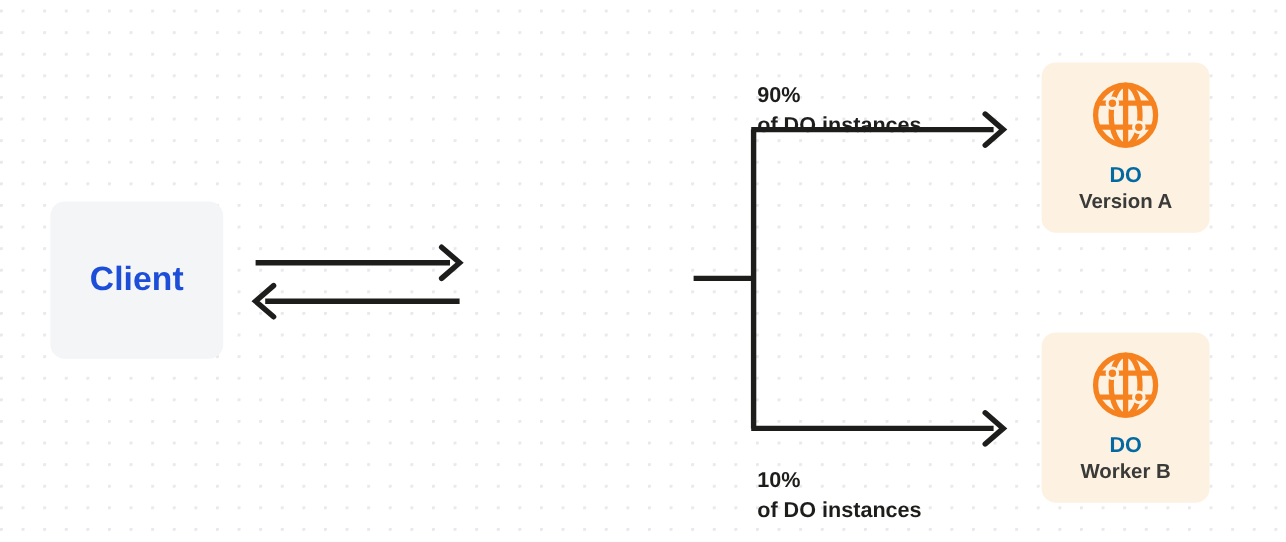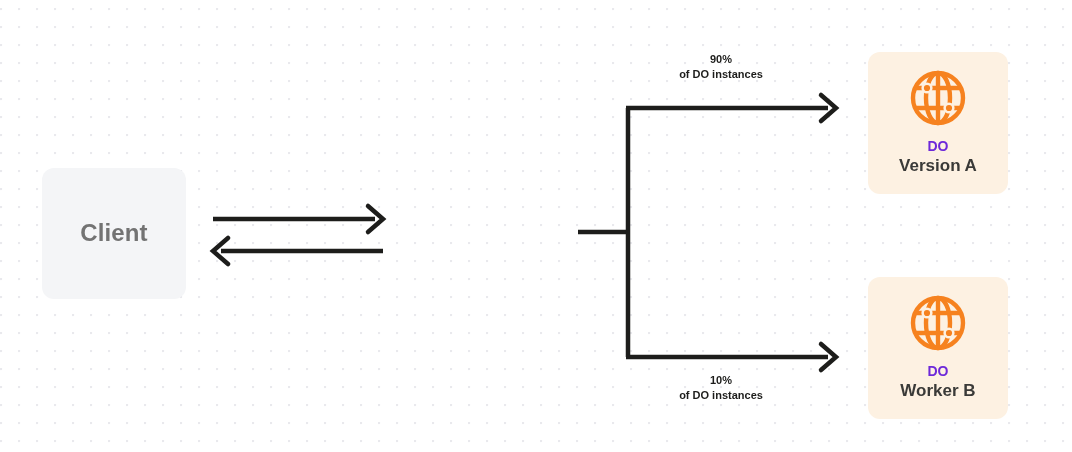--- a/index.html
+++ b/index.html
@@ -61,31 +61,31 @@
 
   .node-do-b {
     left: 868px;
     top: 277px;
     width: 140px;
     height: 142px;
     background: #fdf1e2;
   }
 
   .node-title {
-    font-size: 24px;
-    font-weight: bold;
-    color: #737373;
+    font-size: 28px;
+    font-weight: bold;
+    color: #1d4ed8;
     letter-spacing: 0.1px;
     line-height: 1.1;
   }
 
   .node-title-small {
-    font-size: 14px;
-    font-weight: bold;
-    color: #6d28d9;
+    font-size: 18px;
+    font-weight: bold;
+    color: #0369a1;
     line-height: 1.15;
   }
 
   .node-sub {
     font-size: 17px;
     font-weight: bold;
     color: #3a3a38;
     line-height: 1.3;
     margin-top: 1px;
   }
@@ -106,26 +106,27 @@
     left: 0;
     top: 0;
     width: 1072px;
     height: 452px;
     pointer-events: none;
   }
 
   
   .edge-label {
     position: absolute;
-    text-align: center;
-    font-size: 11px;
+    text-align: left;
+    font-size: 18px;
     font-weight: bold;
     color: #1d1d1b;
     line-height: 1.38;
     white-space: nowrap;
+    margin-top: 15px;
   }
 
   .label-top {
     left: 631px;
     top: 52px;
     width: 180px;
   }
 
   .label-bottom {
     left: 631px;

